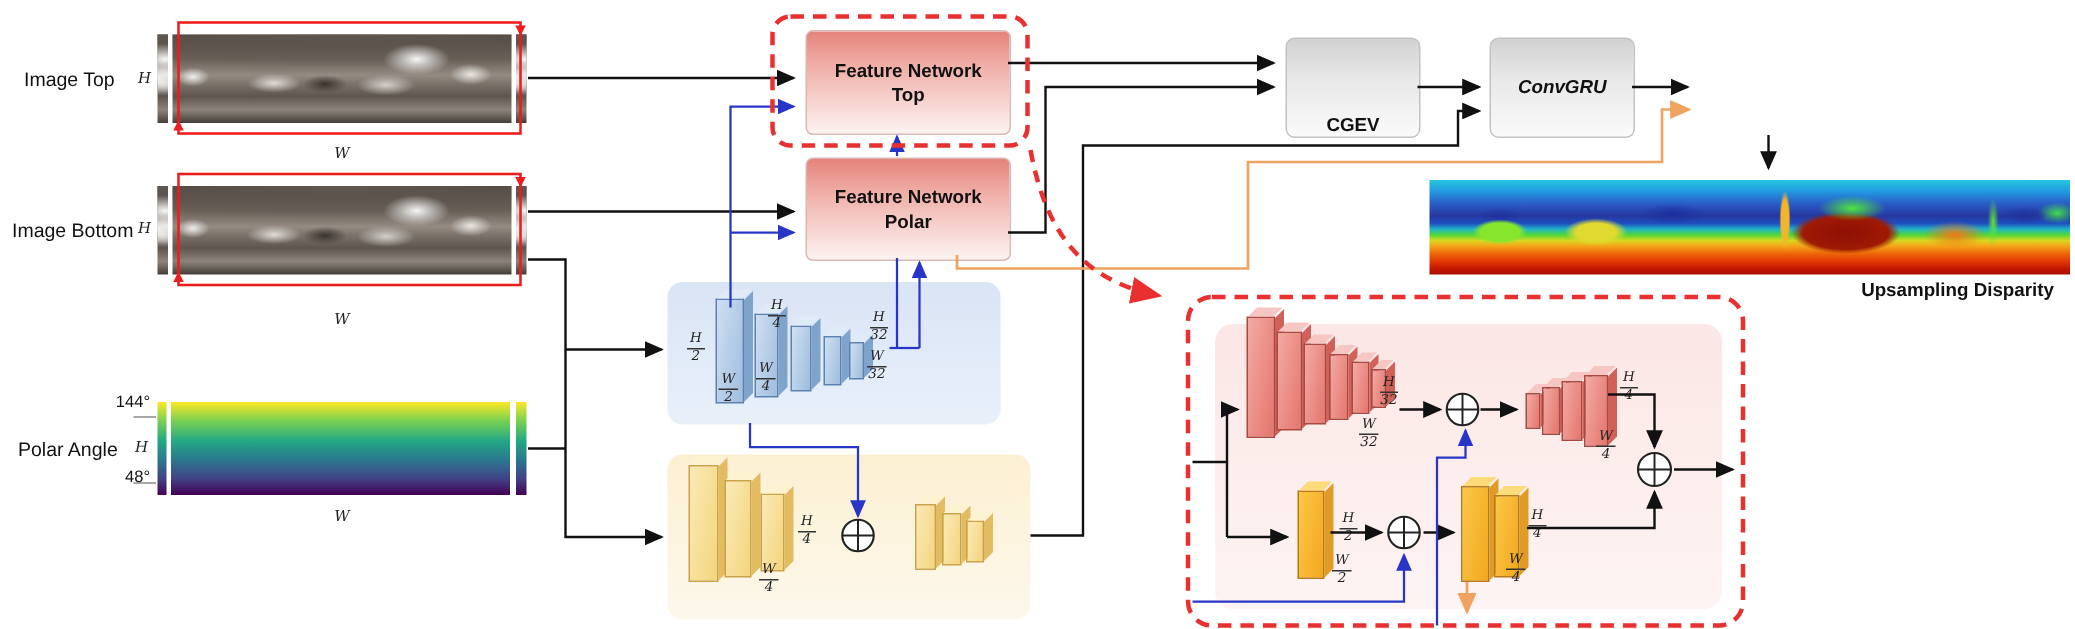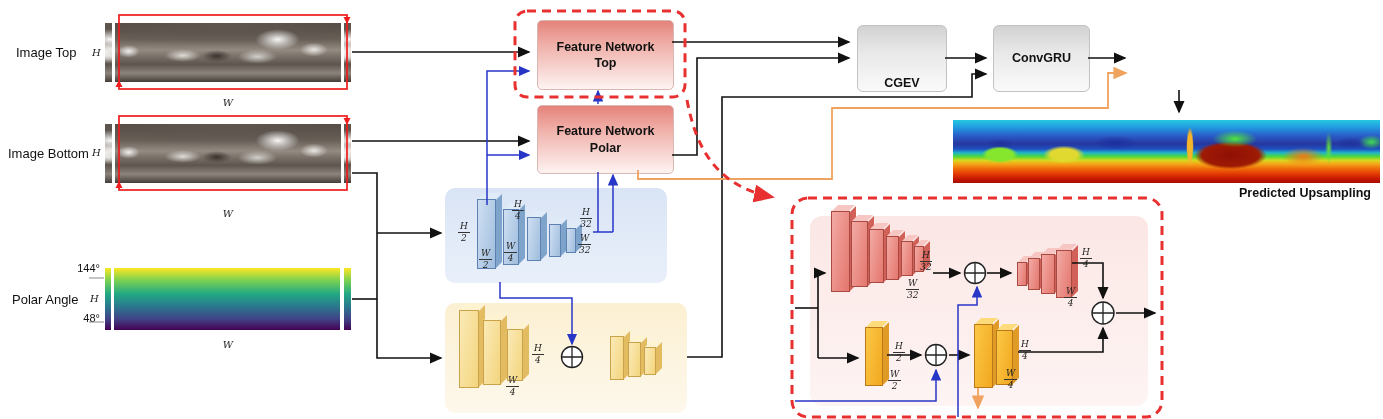--- a/index.html
+++ b/index.html
@@ -100,26 +100,26 @@
     <span class="boxlbl">Top</span>
   </div>
   <div class="node red-node mid" style="left:537px;top:105px;width:135px;height:67px;">
     <span class="boxlbl">Feature Network</span>
     <span class="boxlbl">Polar</span>
   </div>
 
   <div class="node gray-node mid" style="left:857px;top:25px;width:88px;height:65px;justify-content:flex-end;">
     <span class="boxlbl">CGEV</span>
   </div>
-  <div class="node gray-node mid" style="left:993px;top:25px;width:95px;height:65px;">
+  <div class="node gray-node mid" style="left:993px;top:25px;width:95px;height:65px;font-style:italic;">
     <span class="boxlbl">ConvGRU</span>
   </div>
 
   <div class="abs disparity mid" style="left:953px;top:120px;width:427px;height:63px;"></div>
-  <div class="abs caption" style="left:1235px;top:186px;width:140px;">Predicted Upsampling</div>
+  <div class="abs caption" style="left:1235px;top:186px;width:140px;">Upsampling Disparity</div>
 
   <div class="panel blue-panel under" style="left:445px;top:188px;width:222px;height:95px;"></div>
   <div class="abs panlbl" style="left:545px;top:263px;width:115px;">Polar Encoder</div>
   <div>
     <div class="blk c-blue mid" style="left:477px;top:199px;width:17px;height:68px;"></div>
     <div class="blk c-blue mid" style="left:503px;top:209px;width:14px;height:54px;"></div>
     <div class="blk c-blue mid" style="left:527px;top:217px;width:12px;height:42px;"></div>
     <div class="blk c-blue mid" style="left:549px;top:224px;width:10px;height:31px;"></div>
     <div class="blk c-blue mid" style="left:566px;top:228px;width:8px;height:23px;"></div>
   </div>

